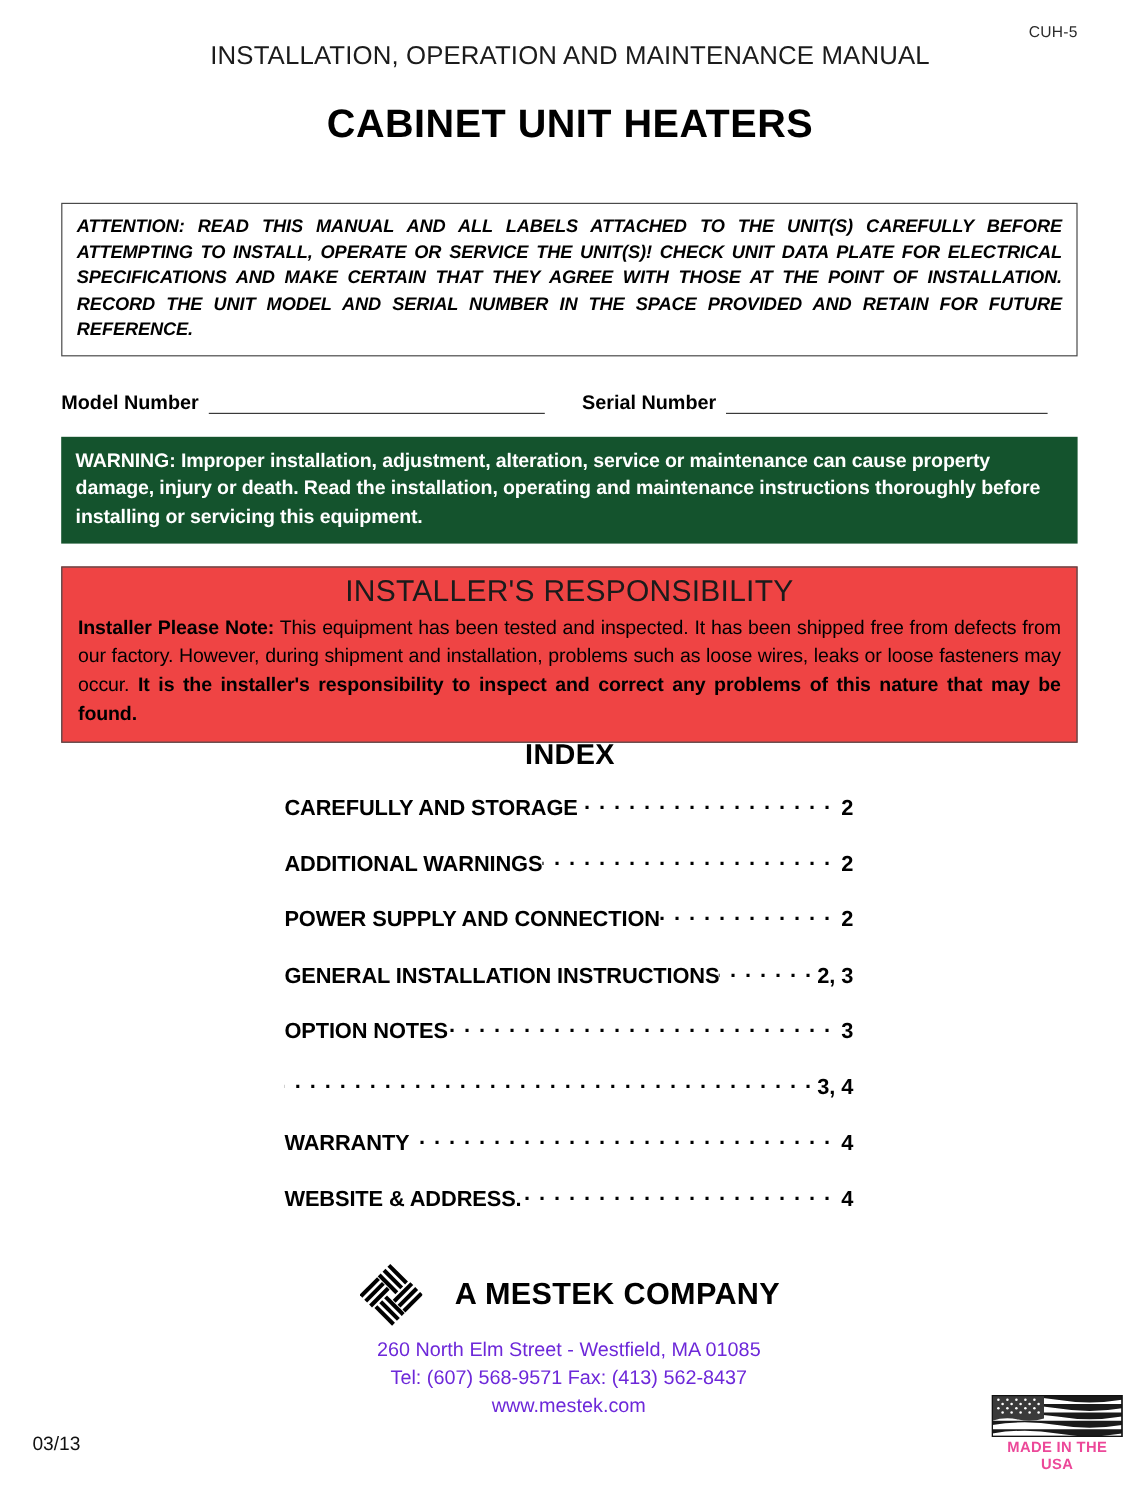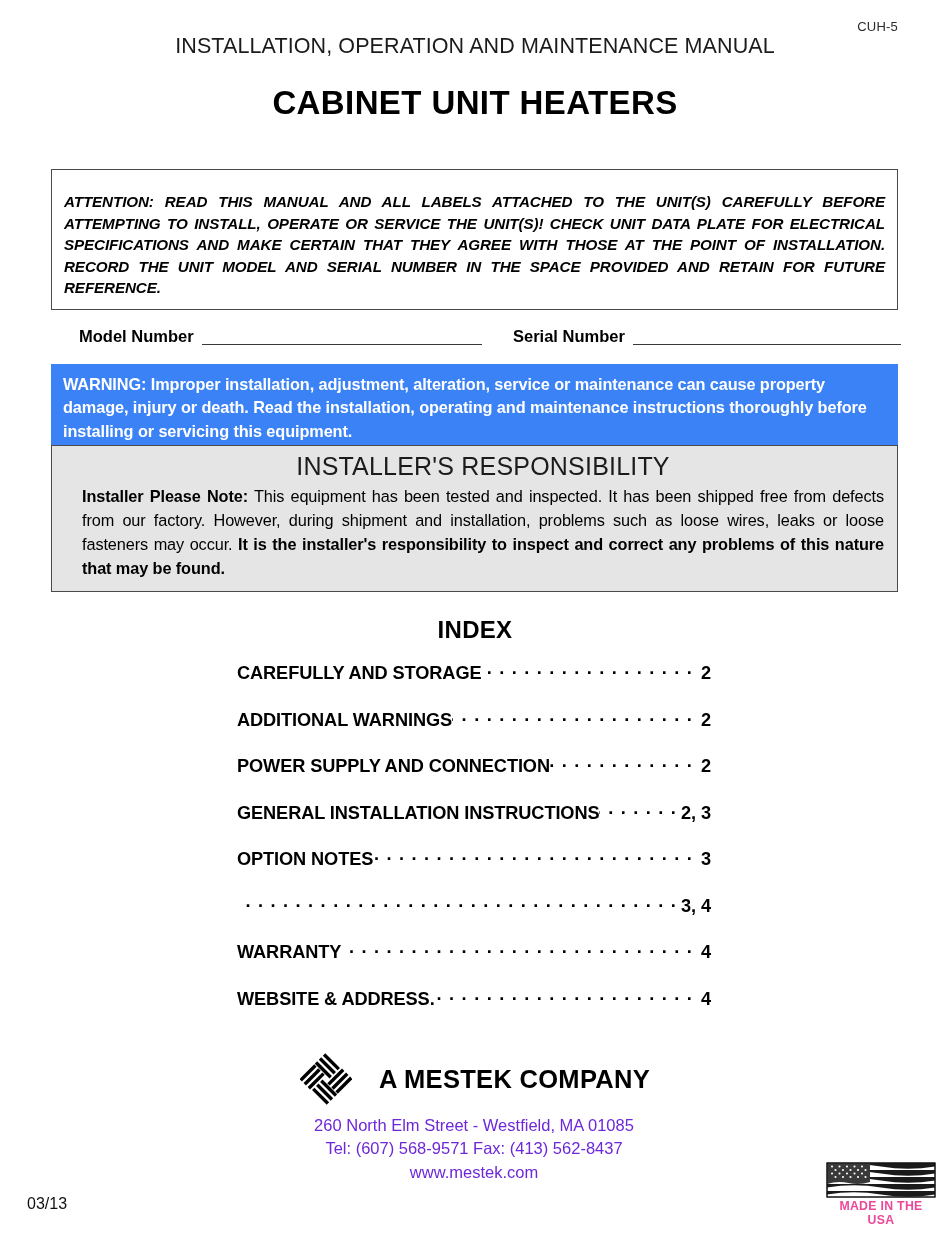--- a/index.html
+++ b/index.html
@@ -53,21 +53,21 @@
   }
 
   
   #attention-box {
     position: absolute;
     left: 51px;
     top: 169px;
     width: 847px;
     border: 1.5px solid #4a4a4a;
     box-sizing: border-box;
-    padding: 21px 12px 10px 12px;
+    padding: 8px 12px 10px 12px;
     background: #fff;
   }
   #attention-text {
     font-size: 15.2px;
     font-weight: bold;
     font-style: italic;
     line-height: 1.42;
     text-align: justify;
     text-justify: inter-word;
     letter-spacing: -0.1px;
@@ -81,62 +81,61 @@
     width: 847px;
     height: 24px;
     font-size: 16.5px;
     font-weight: bold;
   }
   .field {
     position: absolute;
     display: flex;
     align-items: flex-end;
     white-space: nowrap;
-    margin-left: 28px;
   }
   .field .lbl { line-height: 1; }
   .field .blank {
     display: inline-block;
     border-bottom: 1.6px solid #3a3a3a;
     margin-left: 8px;
     height: 15px;
   }
   #field-model { left: 0; }
   #field-model .blank { width: 280px; }
   #field-serial { left: 434px; }
   #field-serial .blank { width: 268px; }
 
   
   #warning-box {
     position: absolute;
     left: 51px;
     top: 364px;
     width: 847px;
-    background: #3b82f6;
+    background: #14532d;
     box-sizing: border-box;
     padding: 9px 12px 10px 12px;
   }
   #warning-text {
     color: #ffffff;
     font-size: 16.3px;
     font-weight: bold;
     line-height: 1.43;
     letter-spacing: -0.1px;
   }
 
   
   #installer-box {
     position: absolute;
     left: 51px;
-    top: 445px;
+    top: 472px;
     width: 847px;
     border: 1.5px solid #4a4a4a;
     box-sizing: border-box;
-    padding: 6px 13px 10px 30px;
-    background: #e5e5e5;
+    padding: 6px 13px 10px 13px;
+    background: #ef4444;
   }
   #installer-heading {
     text-align: center;
     font-size: 25px;
     letter-spacing: 0.2px;
     color: #1b1b1b;
     margin-bottom: 4px;
   }
   #installer-body {
     font-size: 16.3px;

